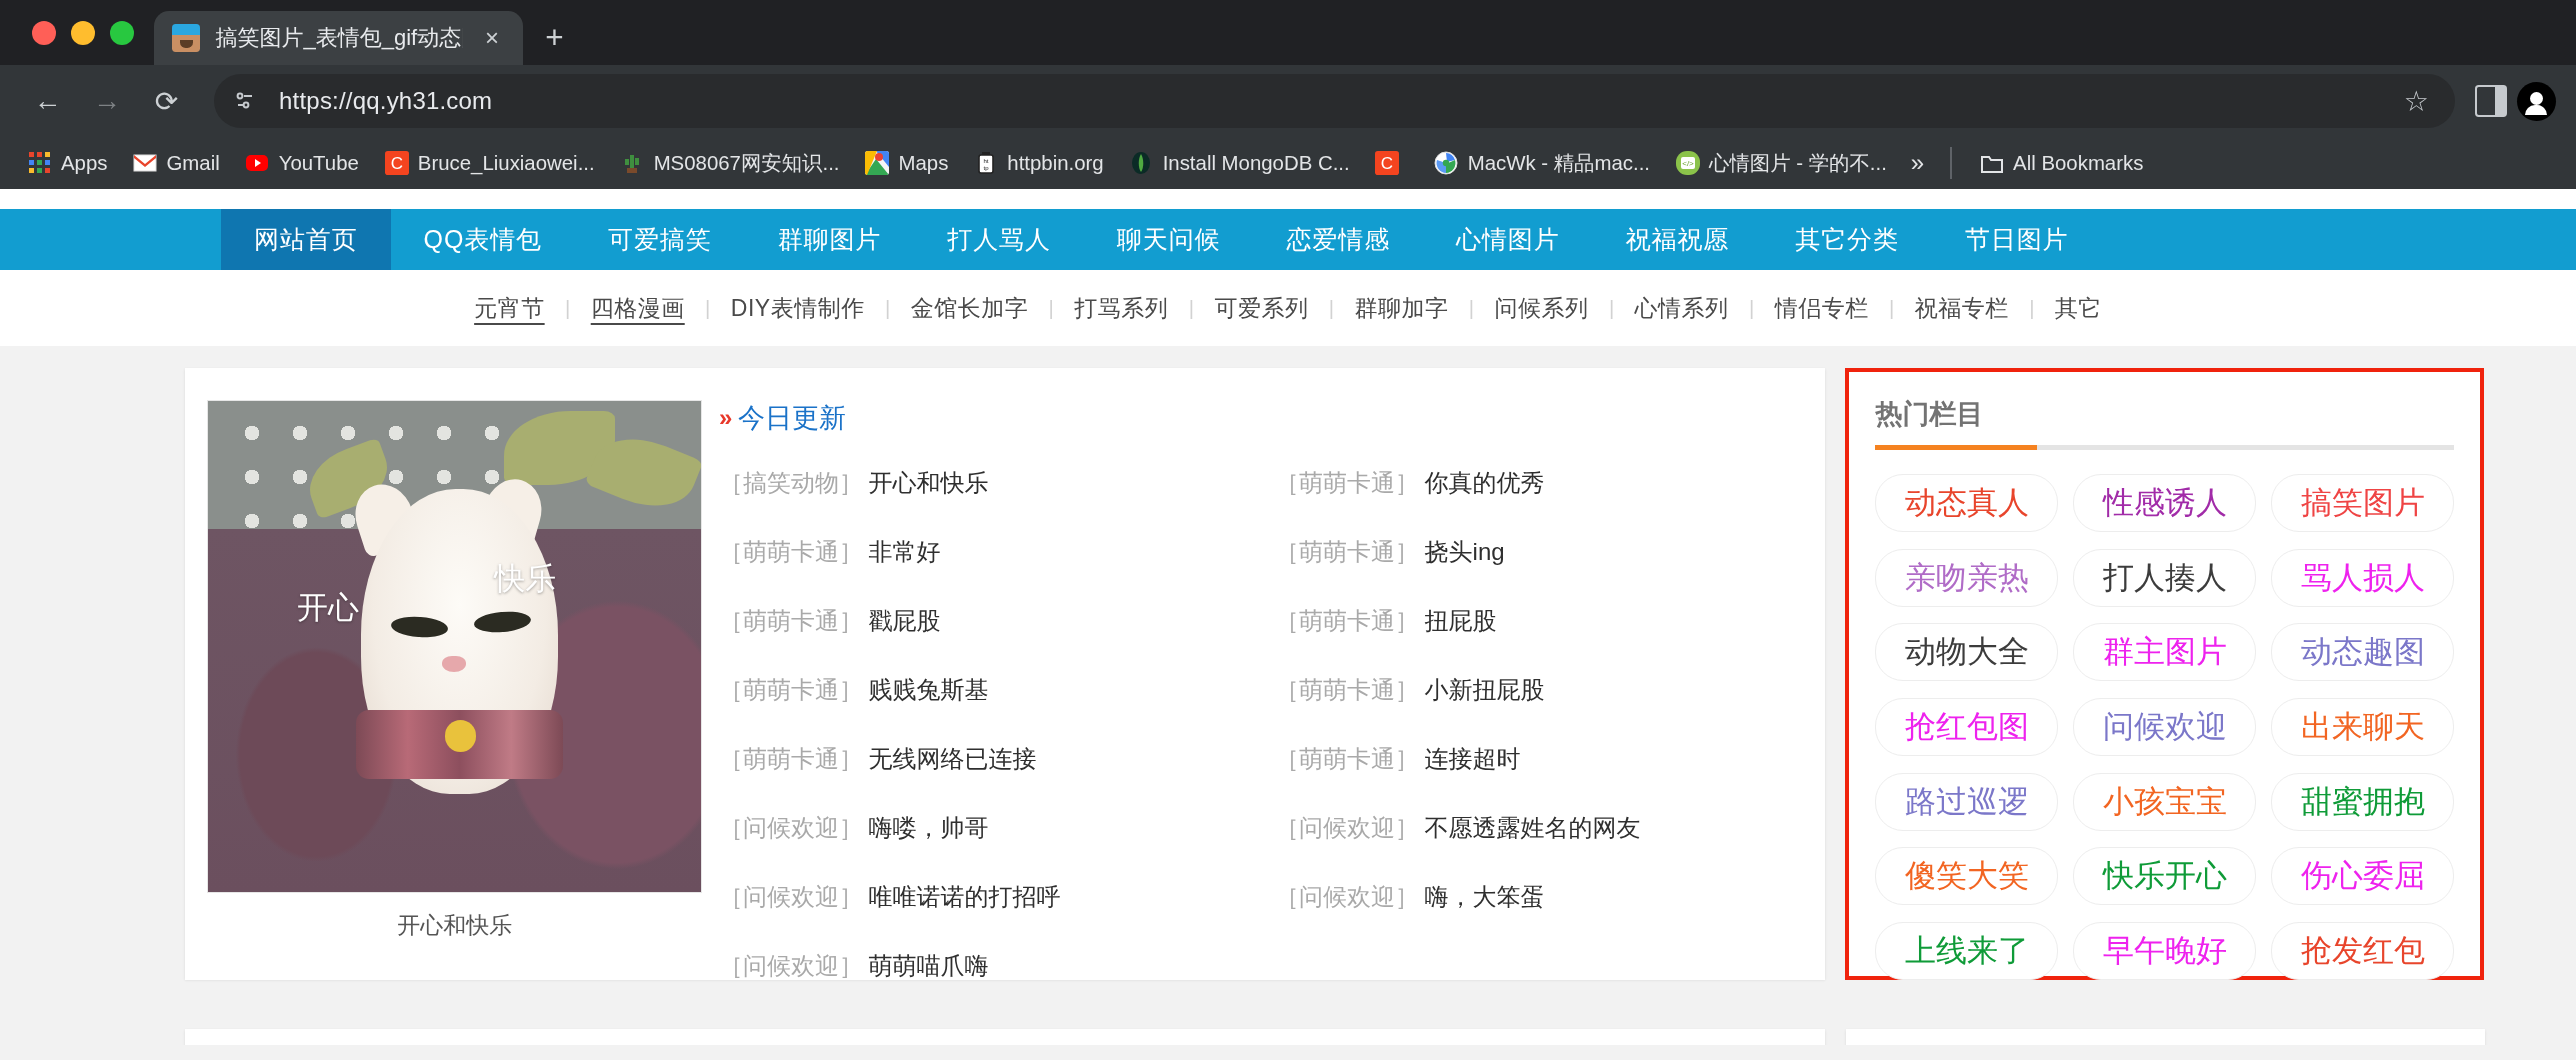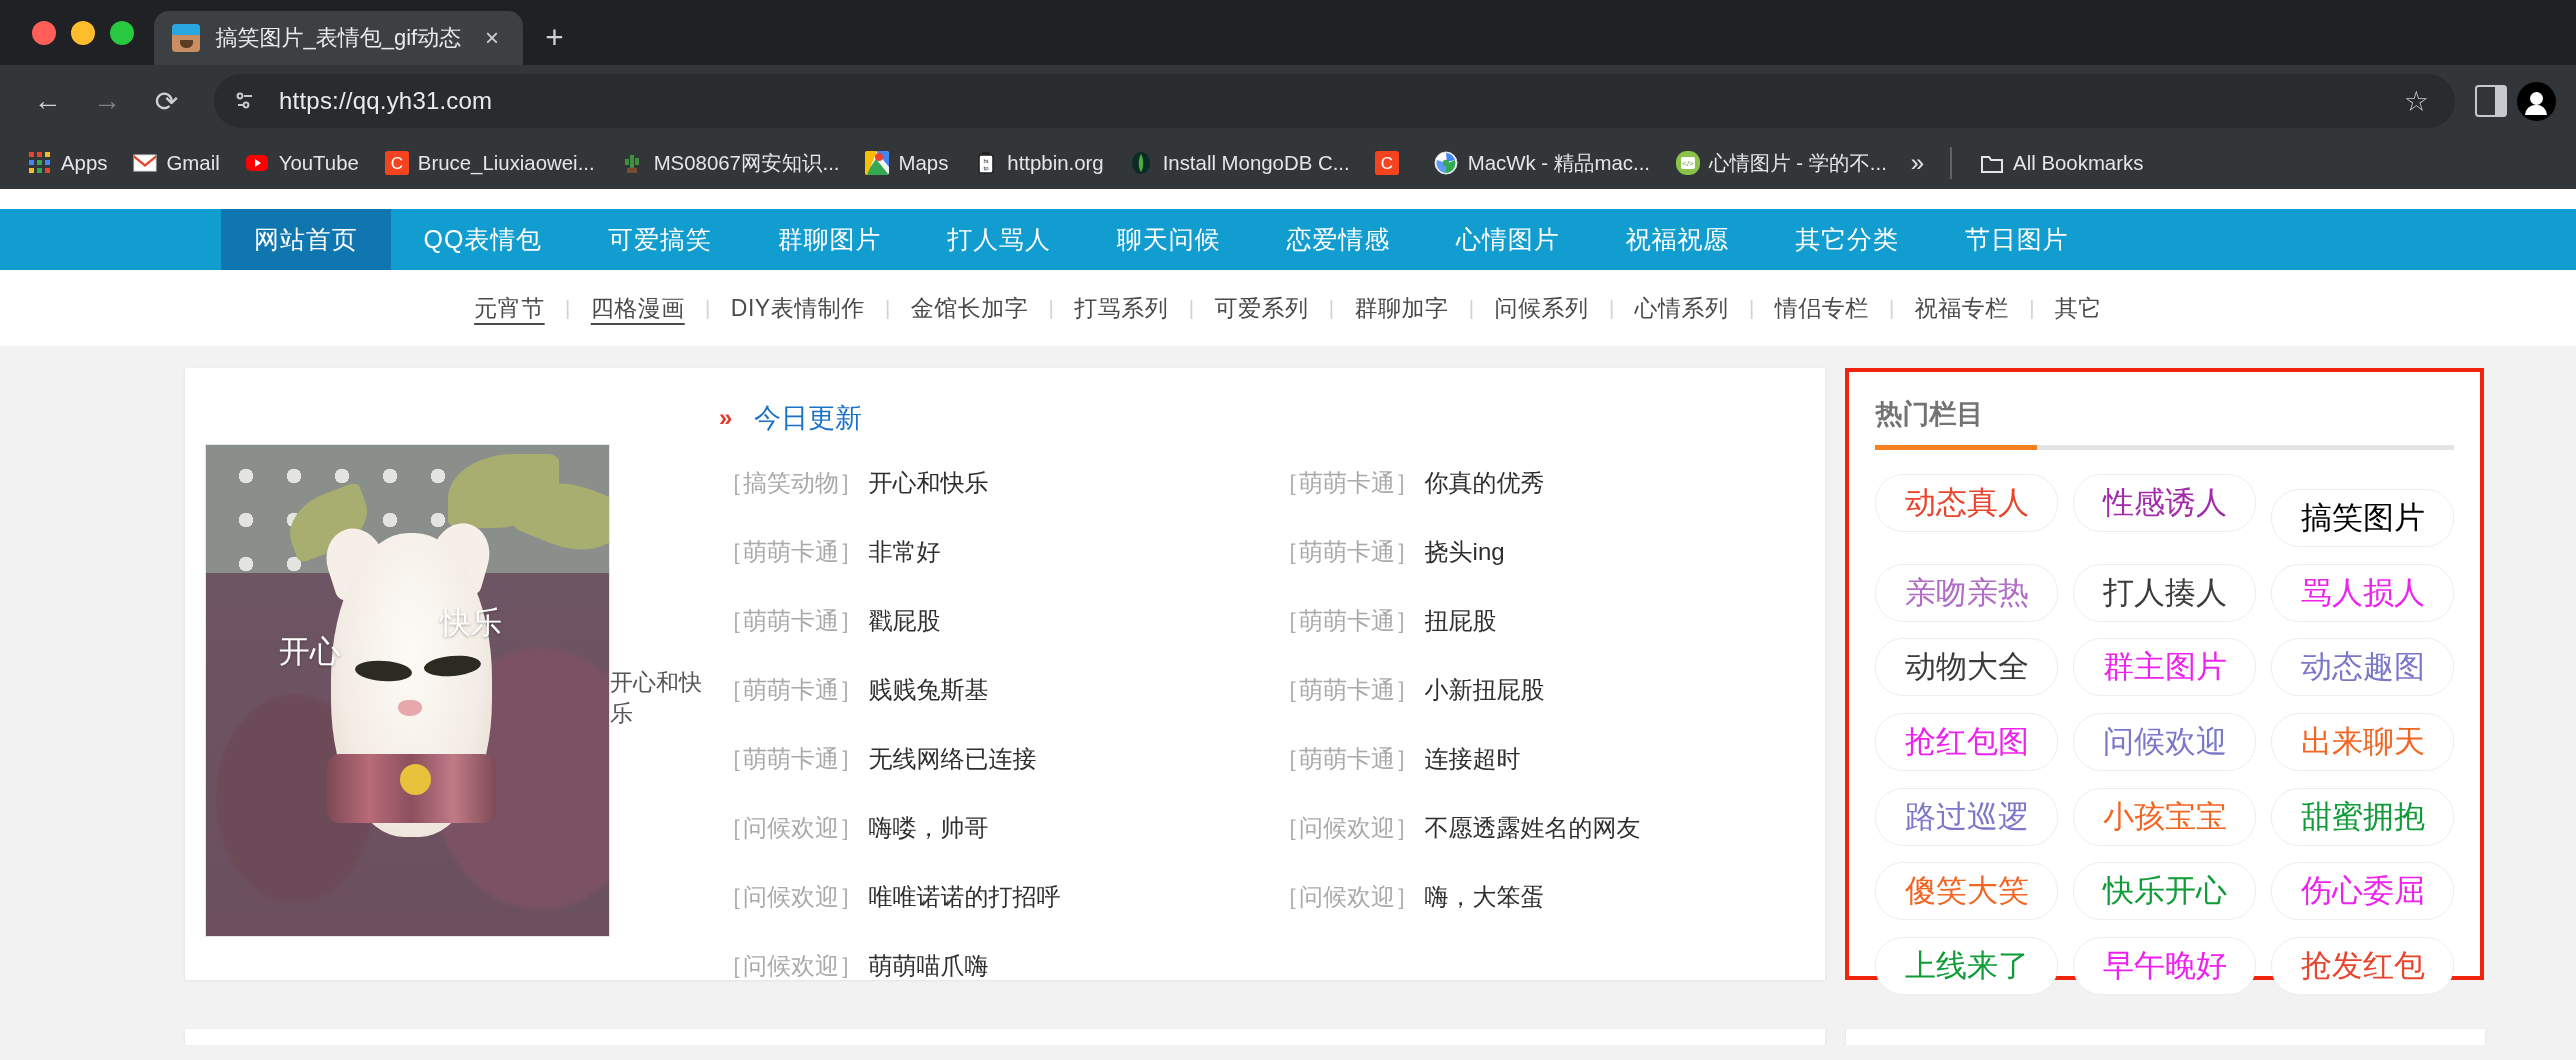--- a/index.html
+++ b/index.html
@@ -78,21 +78,21 @@
   .subnav{background:#fff;height:76px;display:flex;align-items:center;justify-content:center;gap:0;}
   .subnav .item{color:#4a4a4a;font-size:23px;padding:0 20.4px;white-space:nowrap;letter-spacing:0.5px;}
   .subnav .item.u{text-decoration:underline;text-underline-offset:6.5px;}
   .subnav .sep{color:#d2d2d2;font-size:20.4px;}
 
   .content{display:flex;padding:22px 0 0 0;gap:0;}
   .card-left{
     margin-left:185px;background:#fff;width:1640px;height:612px;
     box-shadow:0 0.9px 2.8px rgba(0,0,0,.10);display:flex;padding:31.5px 0 0 0;box-sizing:border-box;
   }
-  .thumb-wrap{width:519px;display:flex;flex-direction:row;align-items:center;padding-left:20.4px;box-sizing:border-box;}
+  .thumb-wrap{width:519px;display:flex;flex-direction:column;align-items:center;padding-left:20.4px;box-sizing:border-box;}
   .thumb{
     width:495px;height:493px;border:0.9px solid #e6e6e6;box-sizing:border-box;position:relative;overflow:hidden;
     background:
       radial-gradient(ellipse 139px 185px at 22% 72%, #6d4a58 0%, #6d4a58 55%, transparent 58%),
       radial-gradient(ellipse 176px 213px at 83% 68%, #7a5263 0%, #7a5263 60%, transparent 63%),
       linear-gradient(180deg,#8a8f8c 0%,#8a8f8c 26%,#6e5563 26%,#6b4f5e 100%);
   }
   .thumb .grid-holes{
     position:absolute;left:4%;top:2%;width:62%;height:26%;
     background-image:radial-gradient(circle 7.4px at 50% 50%, #e8e8e4 97%, transparent 100%);
@@ -119,21 +119,21 @@
   .thumb .leaf.b{left:78%;top:8%;width:102px;height:65px;transform:rotate(22deg);}
   .thumb .leaf.c{left:20%;top:10%;width:83px;height:57px;transform:rotate(-20deg);}
   .thumb .ovl{position:absolute;color:#fff;font-size:31px;text-shadow:0 0.9px 2.8px rgba(0,0,0,.35);}
   .thumb .ovl.a{left:18%;top:38%;}
   .thumb .ovl.b{left:58%;top:32%;}
   .thumb-cap{margin-top:16.7px;color:#555;font-size:23px;}
 
   .list-col{flex:1 1 auto;padding-left:15px;box-sizing:border-box;}
   .today{display:flex;align-items:center;gap:9.3px;margin-bottom:13px;}
   .today-arrow{color:#e8392b;font-size:24px;font-weight:bold;letter-spacing:-3.7px;}
-  .today-title{color:#1a72c8;font-size:27px;margin-left:16px;}
+  .today-title{color:#1a72c8;font-size:27px;}
   .list-grid{display:grid;grid-template-columns:556px 1fr;column-gap:0;row-gap:0;}
   .li{height:69px;display:flex;align-items:center;font-size:24px;white-space:nowrap;}
   .li .cat{color:#a9a9a9;margin-right:5.6px;}
   .li .ttl{color:#2f2f2f;}
 
   .card-right{
     margin-left:20.4px;width:639px;height:612px;background:#fff;
     border:4.6px solid #f0230d;box-sizing:border-box;padding:24px 26px 0 26px;
   }
   .hot-head{font-size:27px;color:#737373;font-weight:bold;padding-bottom:13px;}
@@ -454,21 +454,21 @@
           </div>
       </div>
     </section>
 
     <aside class="card-right">
       <div class="hot-head">热门栏目</div>
       <div class="hot-rule"></div>
       <div class="tags" id="tags">
           <a href="#" class="tag" style="color: rgb(232, 69, 44); text-decoration: none;">动态真人</a>
           <a href="#" class="tag" style="color: rgb(161, 43, 168); text-decoration: none;">性感诱人</a>
-          <a href="#" class="tag" style="color: #000000; text-decoration: none; margin-top: 15px;">搞笑图片</a>
+          <a href="#" class="tag" style="color: #ef4444; text-decoration: none;">搞笑图片</a>
           <a href="#" class="tag" style="color: rgb(176, 108, 199); text-decoration: none;">亲吻亲热</a>
           <a href="#" class="tag" style="color: rgb(60, 60, 60); text-decoration: none;">打人揍人</a>
           <a href="#" class="tag" style="color: rgb(238, 34, 238); text-decoration: none;">骂人损人</a>
           <a href="#" class="tag" style="color: rgb(60, 60, 60); text-decoration: none;">动物大全</a>
           <a href="#" class="tag" style="color: rgb(238, 34, 238); text-decoration: none;">群主图片</a>
           <a href="#" class="tag" style="color: rgb(123, 119, 201); text-decoration: none;">动态趣图</a>
           <a href="#" class="tag" style="color: rgb(238, 34, 238); text-decoration: none;">抢红包图</a>
           <a href="#" class="tag" style="color: rgb(123, 119, 201); text-decoration: none;">问候欢迎</a>
           <a href="#" class="tag" style="color: rgb(242, 101, 34); text-decoration: none;">出来聊天</a>
           <a href="#" class="tag" style="color: rgb(123, 119, 201); text-decoration: none;">路过巡逻</a>

